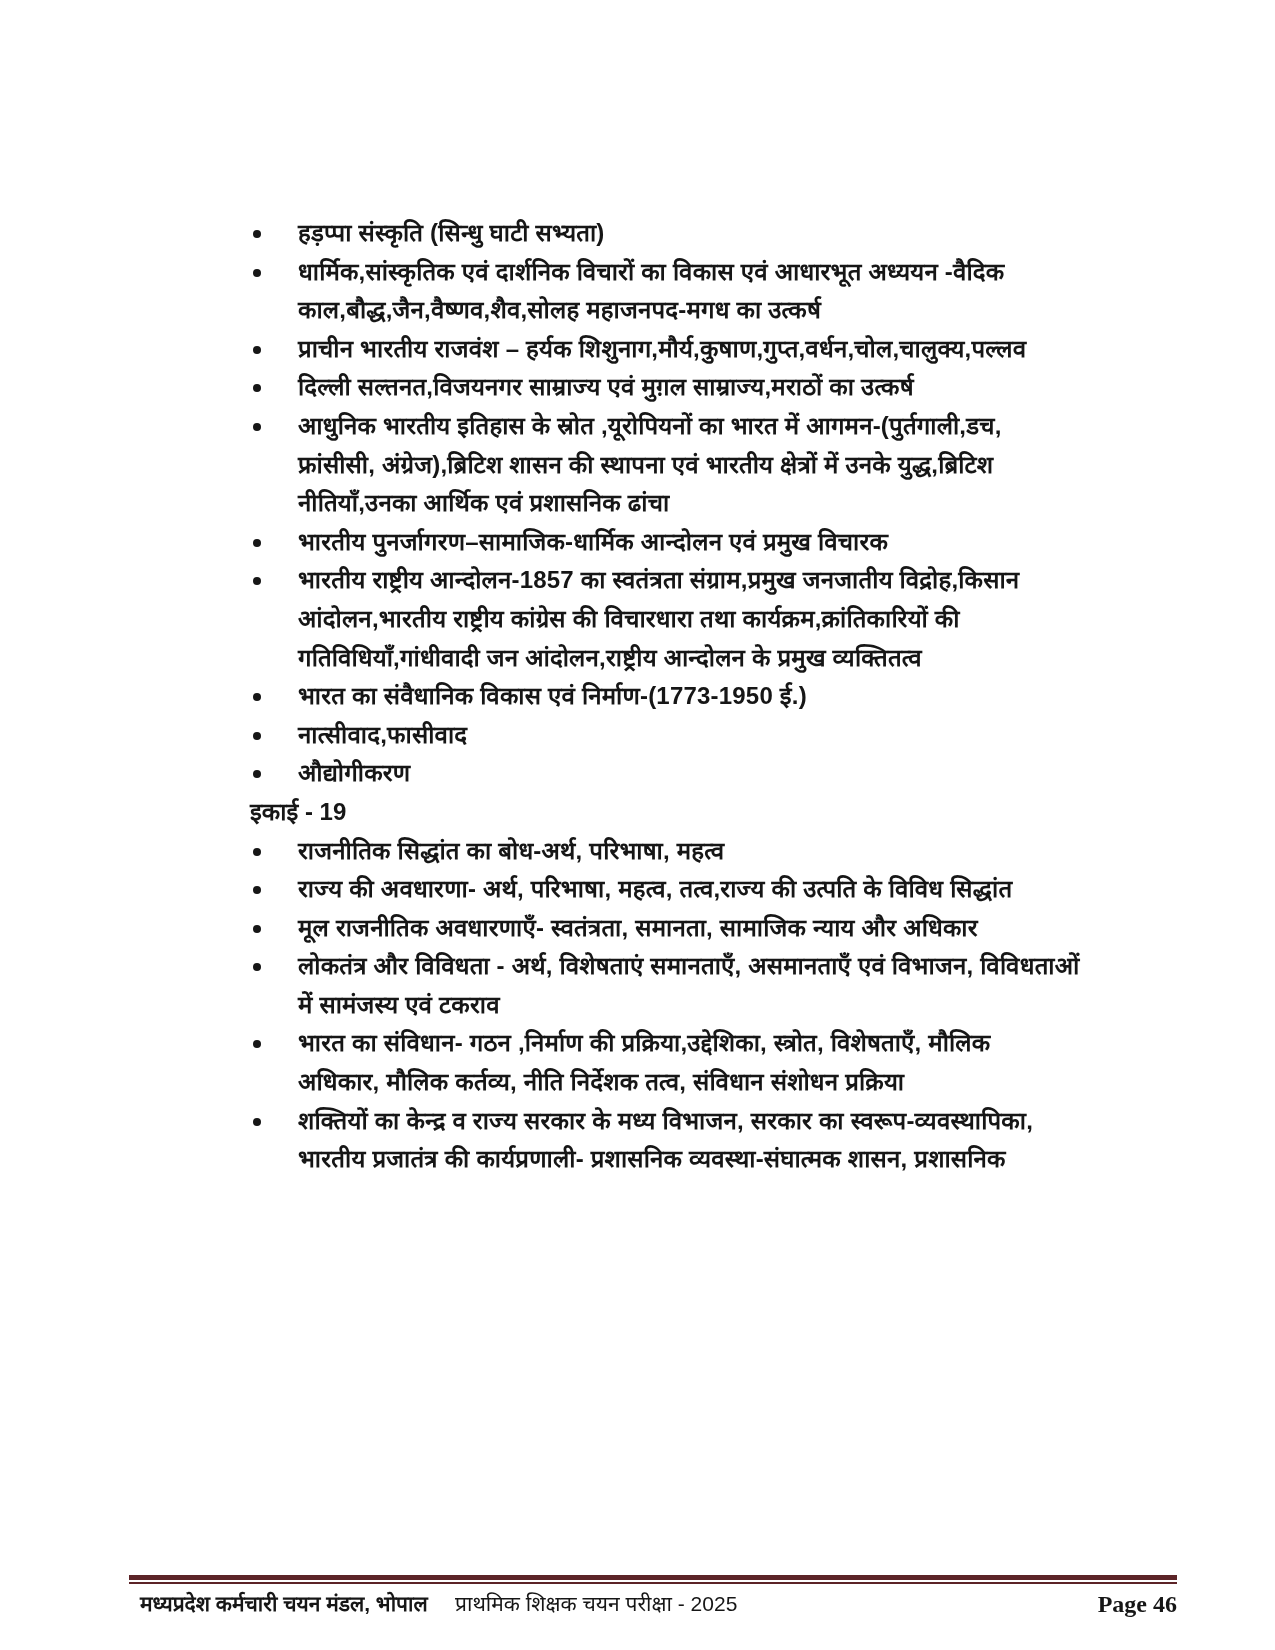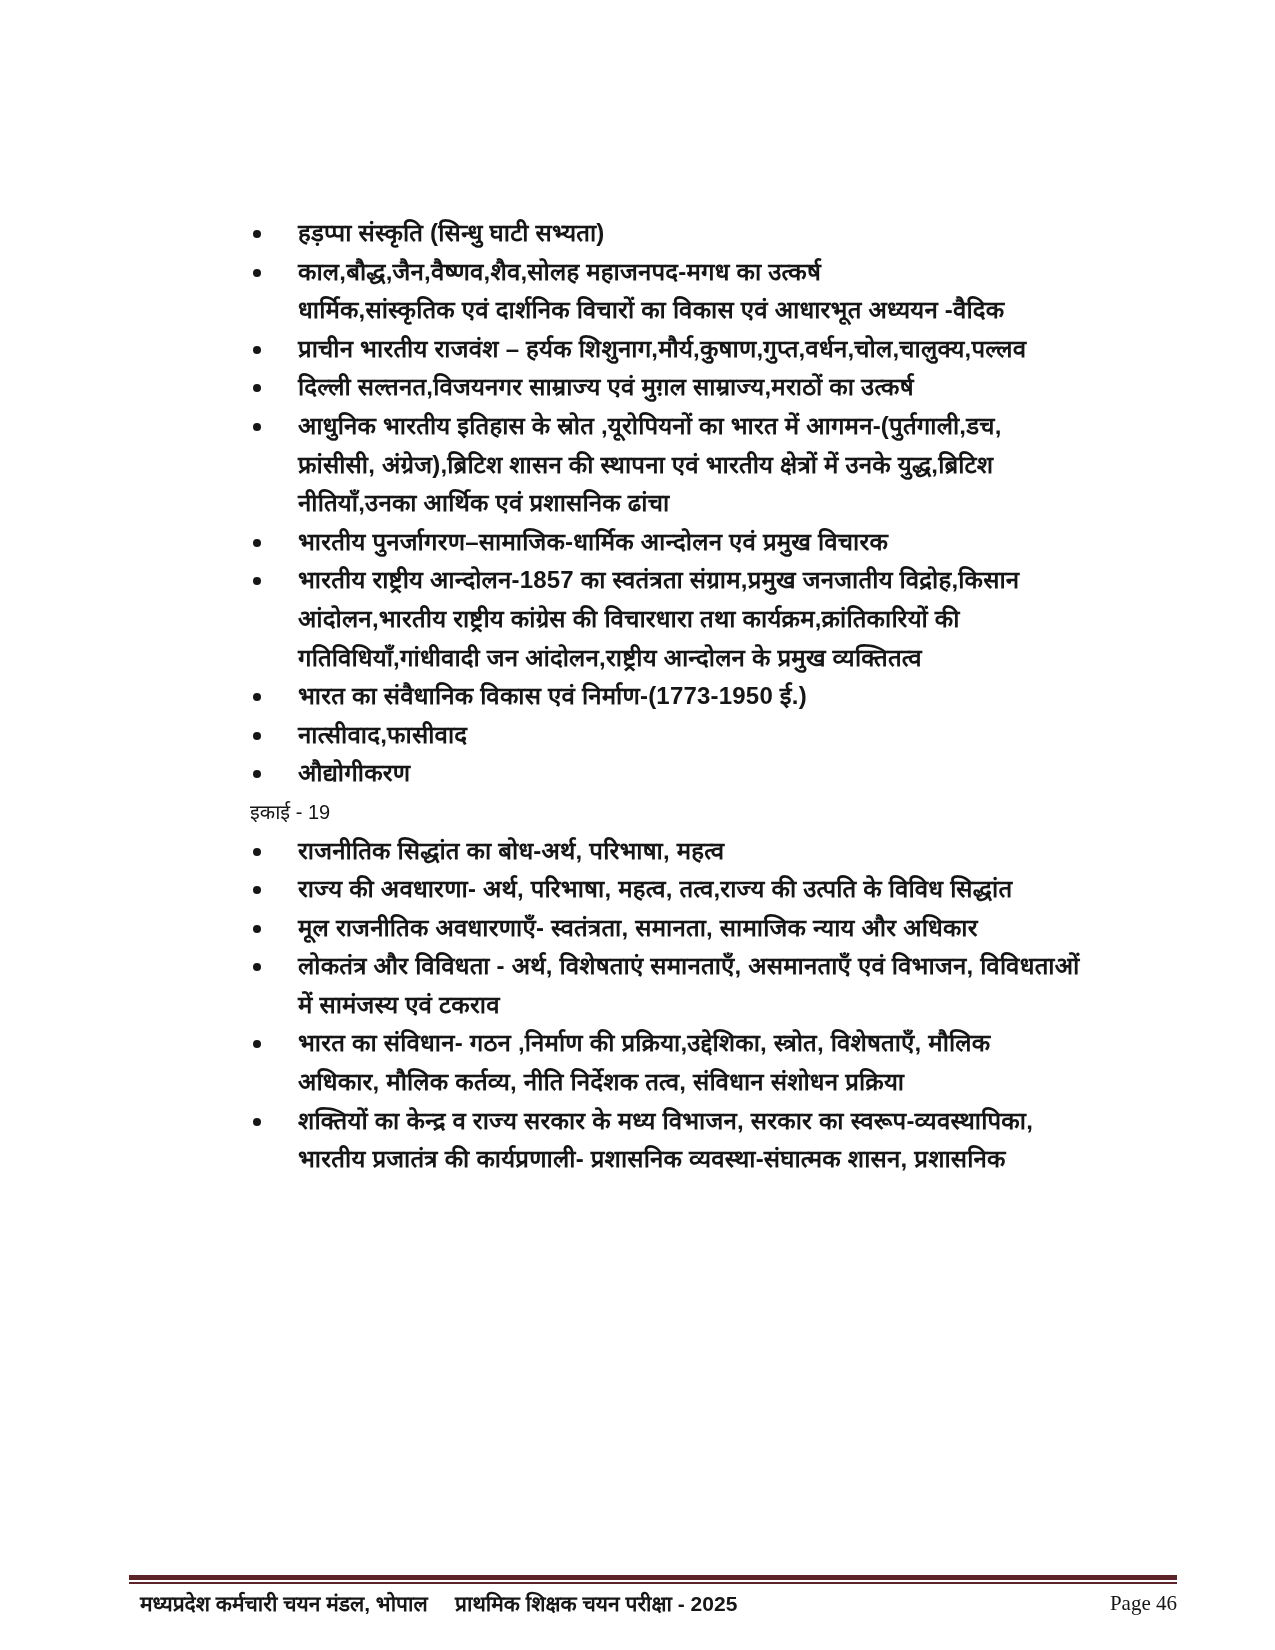--- a/index.html
+++ b/index.html
@@ -33,22 +33,22 @@
     height: 38.6px;
     line-height: 38.6px;
     font-size: 24px;
     font-weight: 600;
     white-space: nowrap;
     letter-spacing: 0.2px;
   }
   .unit-heading {
     height: 38.6px;
     line-height: 38.6px;
-    font-size: 20px;
-    font-weight: 400;
+    font-size: 24px;
+    font-weight: 700;
     white-space: nowrap;
   }
   .footer-rule {
     position: absolute;
     left: 129px;
     top: 1567px;
     width: 1048px;
     height: 2px;
     background: #ffffff;
     border-top: 5px solid #5c2428;
@@ -60,51 +60,51 @@
     top: 1581px;
     font-size: 21px;
     font-weight: 700;
     white-space: nowrap;
   }
   .footer-exam {
     position: absolute;
     left: 455px;
     top: 1581px;
     font-size: 21px;
-    font-weight: 700;
+    font-weight: 400;
     white-space: nowrap;
   }
   .footer-page {
     position: absolute;
     right: 98px;
     top: 1583px;
     font-family: "Liberation Serif", serif;
-    font-size: 21px;
-    font-weight: 400;
+    font-size: 24px;
+    font-weight: 700;
     white-space: nowrap;
   }
 </style>
 </head>
 <body>
 
 <div class="page">
 
   <div class="content">
     <div id="list1">
         <div class="bullet-item">
           <span class="dot"></span>
           <div class="bullet-text">
             <div class="line">हड़प्पा संस्कृति (सिन्धु घाटी  सभ्यता)</div>
           </div>
         </div>
         <div class="bullet-item">
           <span class="dot"></span>
           <div class="bullet-text">
+            <div class="line">धार्मिक,सांस्कृतिक  एवं दार्शनिक विचारों का विकास एवं आधारभूत अध्ययन -वैदिक</div>
             <div class="line">काल,बौद्ध,जैन,वैष्णव,शैव,सोलह महाजनपद-मगध का उत्कर्ष</div>
-            <div class="line">धार्मिक,सांस्कृतिक  एवं दार्शनिक विचारों का विकास एवं आधारभूत अध्ययन -वैदिक</div>
           </div>
         </div>
         <div class="bullet-item">
           <span class="dot"></span>
           <div class="bullet-text">
             <div class="line">प्राचीन भारतीय राजवंश – हर्यक शिशुनाग,मौर्य,कुषाण,गुप्त,वर्धन,चोल,चालुक्य,पल्लव</div>
           </div>
         </div>
         <div class="bullet-item">
           <span class="dot"></span>

